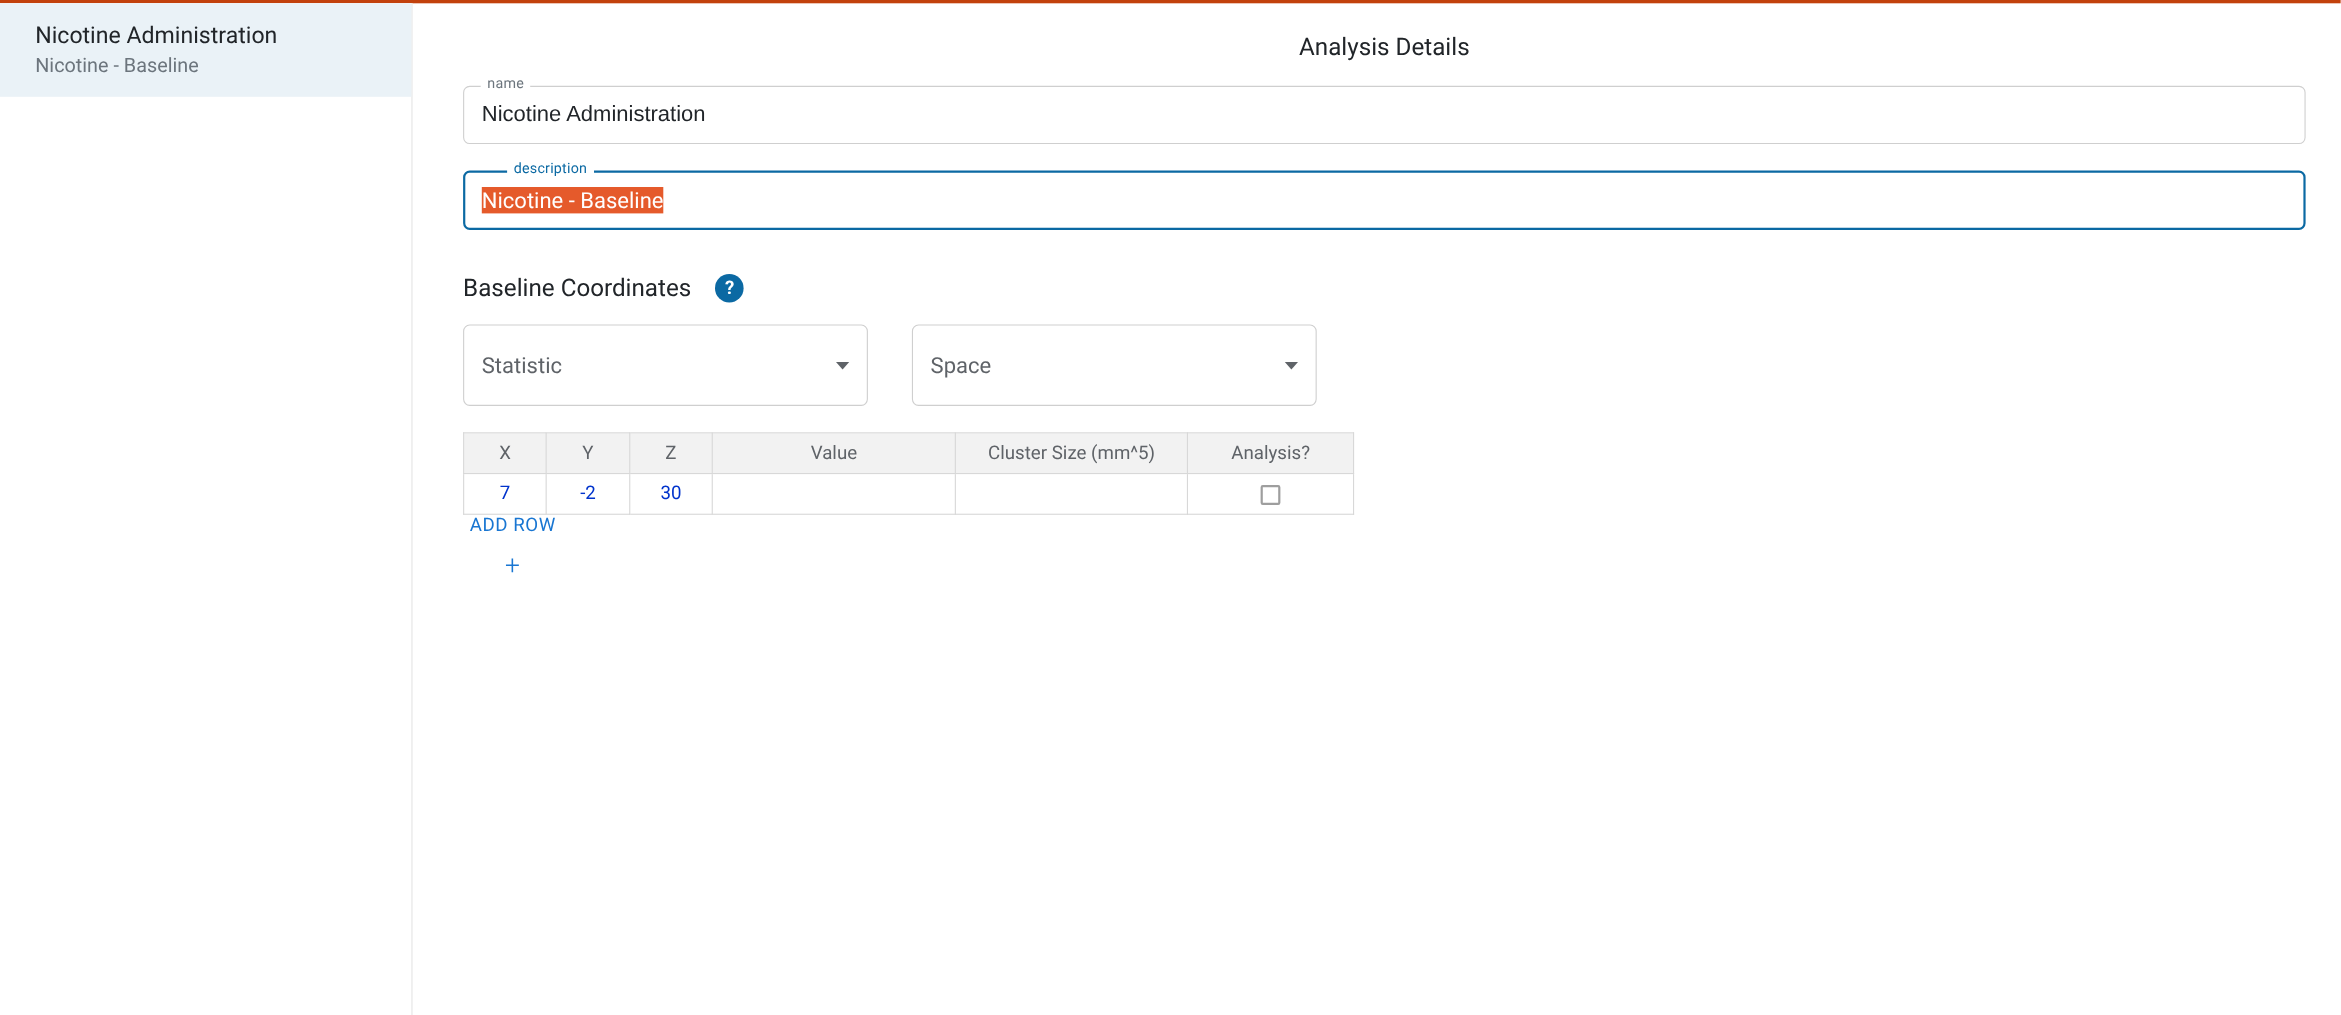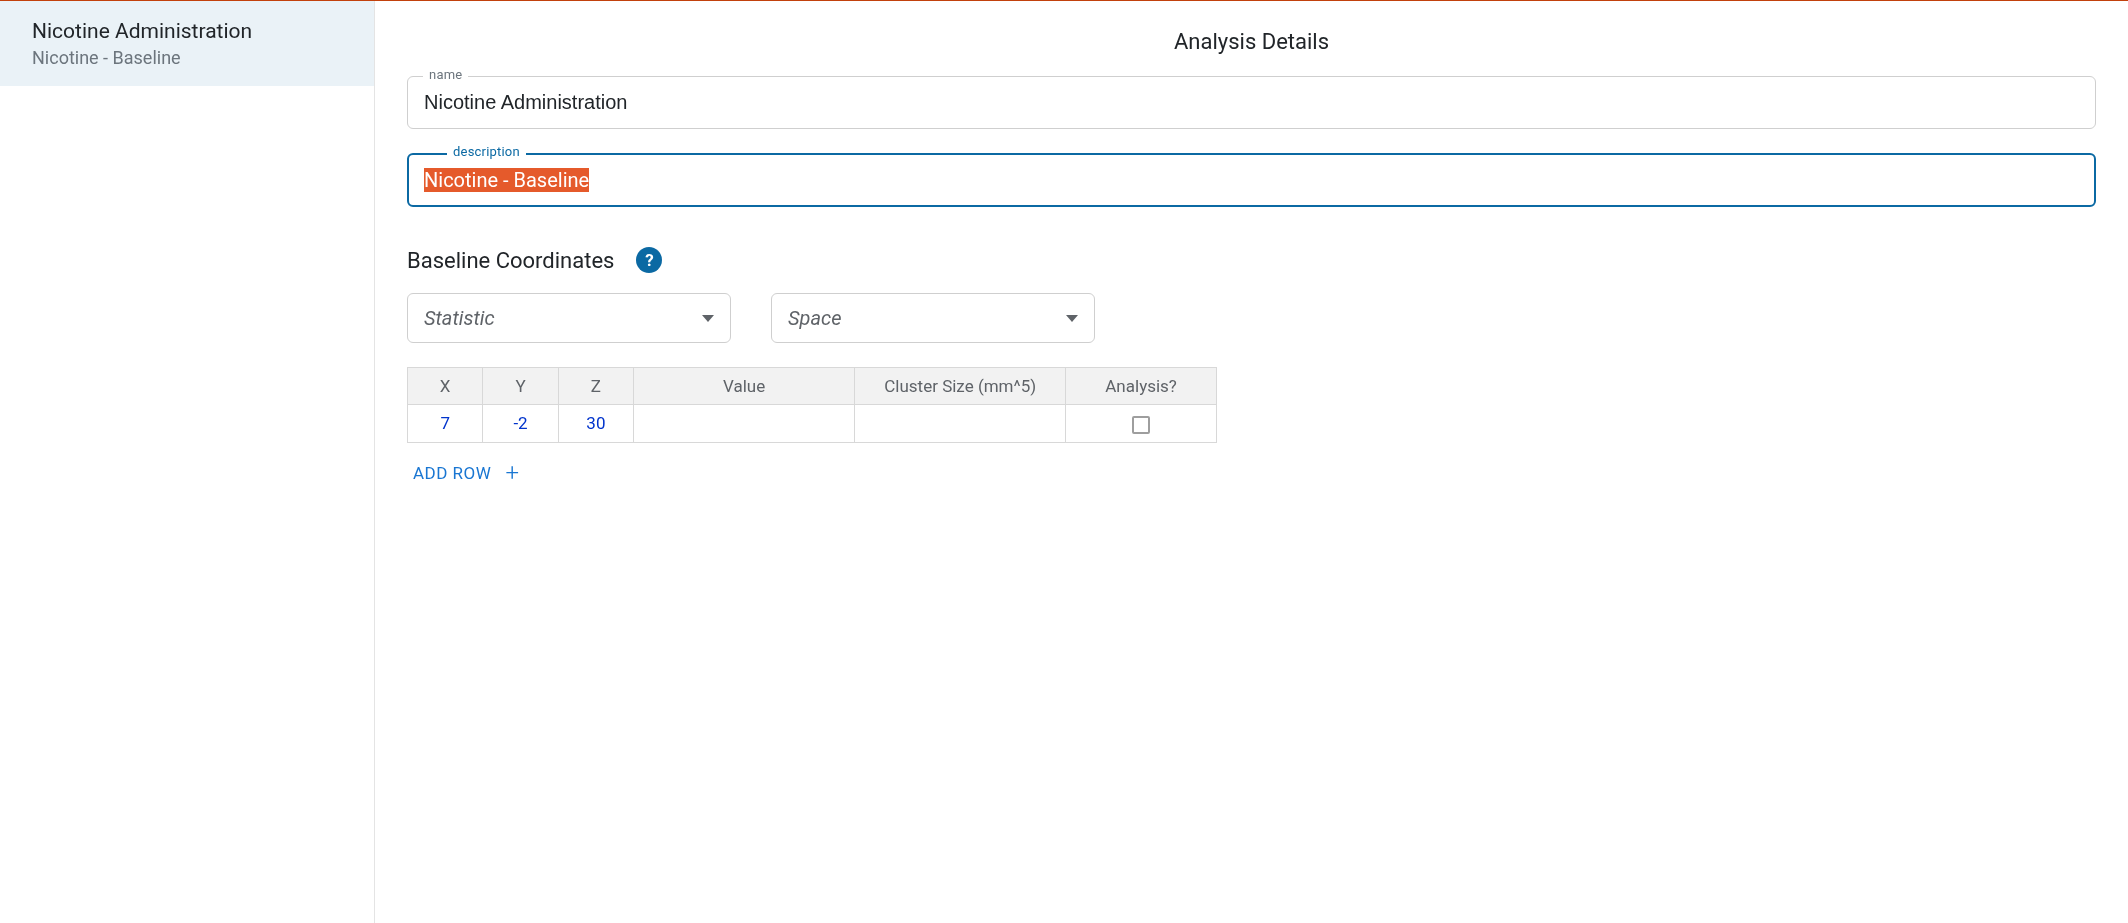--- a/index.html
+++ b/index.html
@@ -7,21 +7,22 @@
     margin: 0; padding: 0;
     font-family: "Roboto", "Segoe UI", Arial, sans-serif;
     background: #fff;
     color: #212529;
     font-size: 14px;
   }
   .app {
     display: flex;
     width: 100%;
     min-height: 923px;
-    border-top: 1px solid #c2410c;
+    border-top: 3px solid #c2410c;
+    gap: 14px;
   }
   .sidebar {
     width: 375px;
     flex-shrink: 0;
     border-right: 1px solid #e4e4e4;
     background: #fff;
   }
   .sidebar-item {
     padding: 18px 22px 18px 32px;
     background: #eaf2f7;
@@ -103,32 +104,31 @@
     display: flex; align-items: center; justify-content: center;
     cursor: pointer;
   }
 
   .select-row {
     display: flex;
     gap: 40px;
     margin-bottom: 24px;
   }
   .select-box {
-    width: 324px;
+    width: 368px;
     border: 1px solid #cfcfcf;
     border-radius: 6px;
-    padding: 12px 16px;
+    padding: 24px 16px;
     font-size: 20px;
     color: #5f6368;
     display: flex;
     align-items: center;
     justify-content: space-between;
     cursor: pointer;
     background: #fff;
-    font-style: italic;
   }
   .caret-down {
     width: 0; height: 0;
     border-left: 6px solid transparent;
     border-right: 6px solid transparent;
     border-top: 7px solid #5f6368;
   }
 
   table.coords {
     border-collapse: collapse;
@@ -163,27 +163,27 @@
     border: 2px solid #9e9e9e;
     border-radius: 2px;
     display: inline-block;
     vertical-align: middle;
   }
 
   .addrow {
     display: flex;
     align-items: center;
     gap: 14px;
-    margin-top: 18px;
     color: #1976d2;
     font-size: 17px;
     letter-spacing: 0.5px;
     cursor: pointer;
     width: fit-content;
     padding-left: 6px;
+    flex-direction: column;
   }
   .plus-icon {
     font-size: 24px;
     line-height: 1;
     font-weight: 300;
   }
 
   .delete-btn {
     margin-top: 60px;
     background: #ef5a66;

